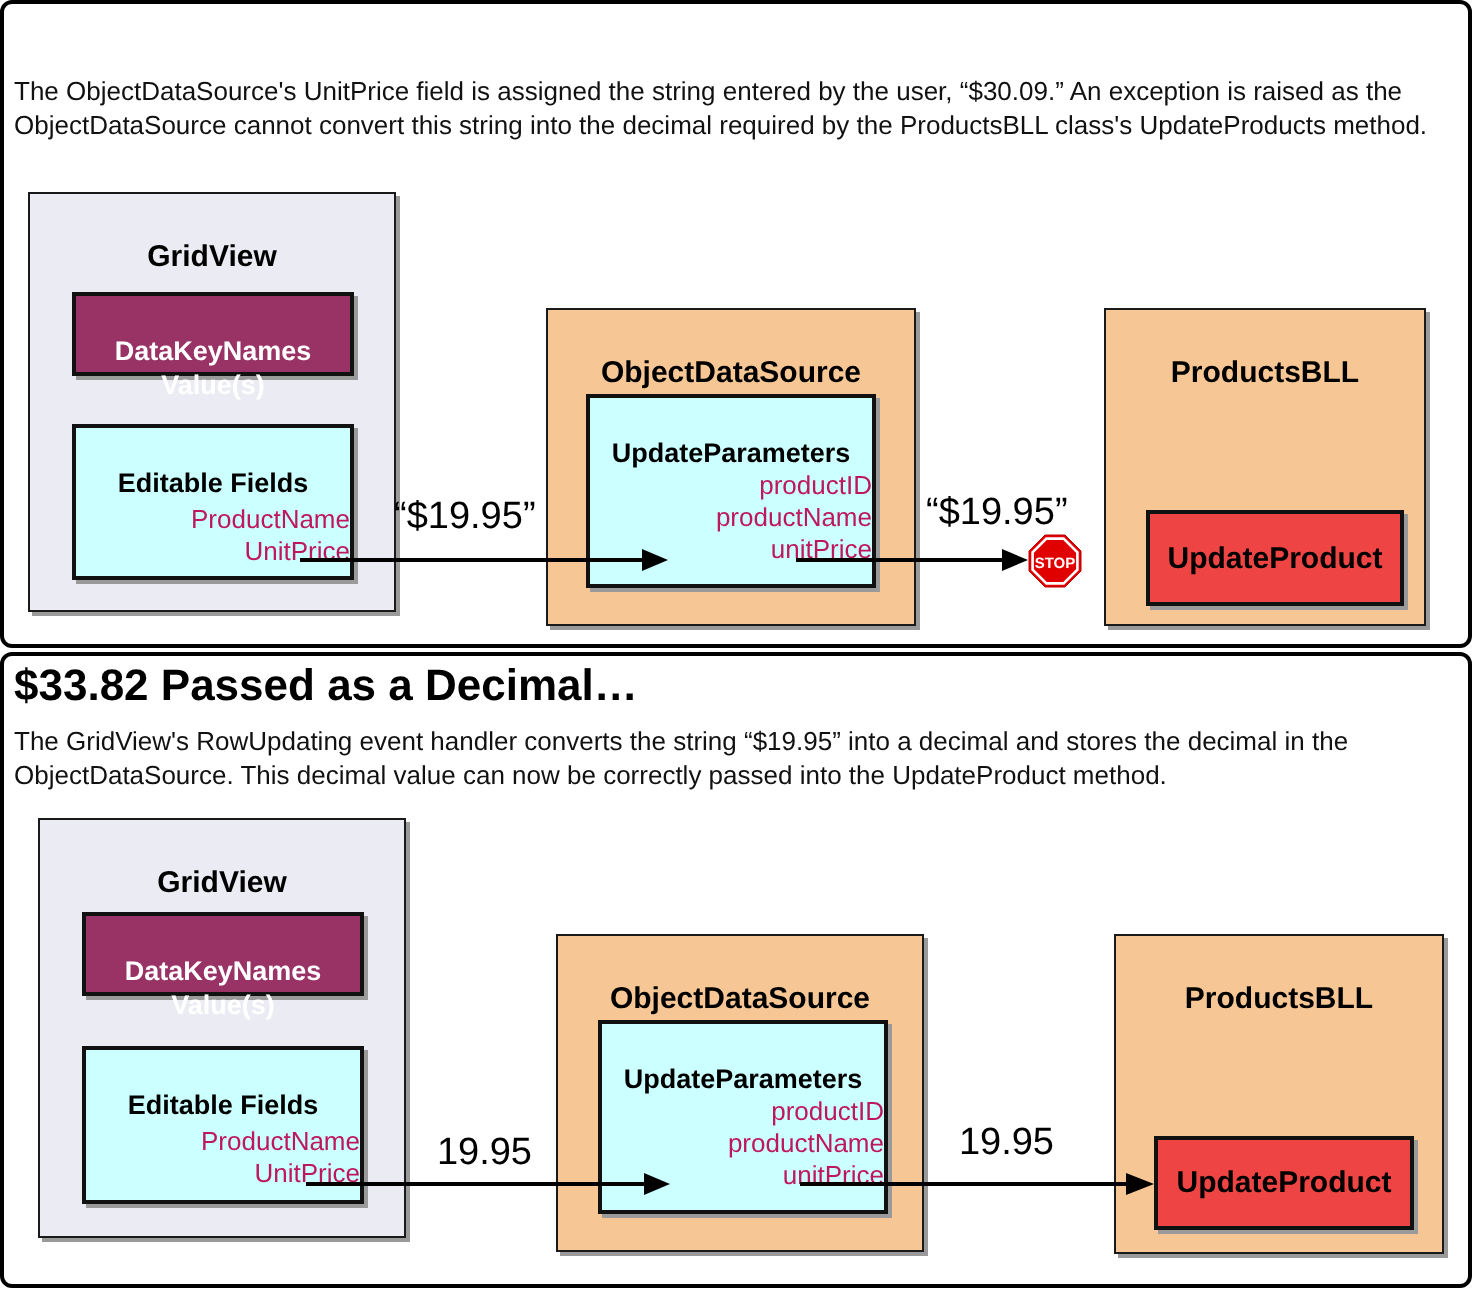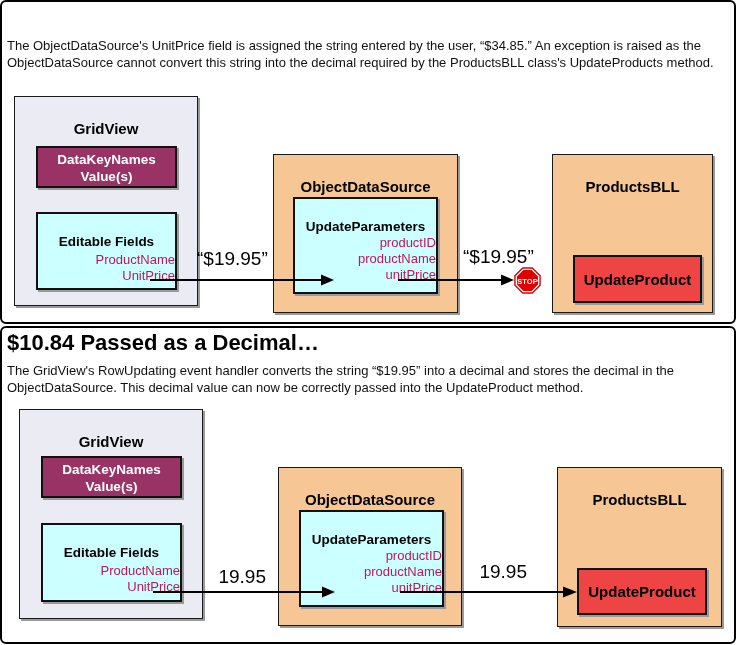--- a/index.html
+++ b/index.html
@@ -21,33 +21,33 @@
     color:#111;
   }
   .dbox { position:absolute; border:1px solid #1a1a1a; box-shadow:2px 2px 0 #9a9a9a; }
   .gv   { background:#ebecf3; }
   .comp { background:#f6c795; }
   .cyanbox { background:#ccffff; border-width:2px; border-color:#111; }
   .plumbox { background:#993366; border-width:2px; border-color:#111; color:#fff; }
   .yellowbox { background:#ef4444; border-width:2px; border-color:#111; }
   .box-title { font-size:15px; font-weight:bold; text-align:center; padding-top:23px; color:#000; }
   .sub-title { font-size:13.5px; font-weight:bold; text-align:center; padding-top:20px; color:#000; }
-  .plum-lines { font-size:13.5px; font-weight:bold; text-align:center; line-height:17px; padding-top:3px; }
+  .plum-lines { font-size:13.5px; font-weight:bold; text-align:center; line-height:17px; padding-top:19px; }
   .fields { position:absolute; left:0; width:100%; text-align:right; font-size:13px; line-height:16px; color:#be185d; }
   .center-label { display:flex; align-items:center; justify-content:center; font-size:15px; font-weight:bold; color:#000; }
   .arrow-label { position:absolute; text-align:right; font-size:19px; color:#000000; }
   svg.overlay { position:absolute; left:0; top:0; z-index:5; pointer-events:none; }
 </style>
 </head>
 <body>
 
 <div class="canvas">
 
   <div class="panel" style="top:0; height:324px;"></div>
-  <div class="panel-desc" style="top:38px;">The ObjectDataSource's UnitPrice field is assigned the string entered by the user, “$34.85.” An exception is raised as the ObjectDataSource cannot convert this string into the decimal required by the ProductsBLL class's UpdateProducts method.</div>
+  <div class="panel-desc" style="top:38px;">The ObjectDataSource's UnitPrice field is assigned the string entered by the user, “$30.09.” An exception is raised as the ObjectDataSource cannot convert this string into the decimal required by the ProductsBLL class's UpdateProducts method.</div>
 
   <div class="dbox gv" style="left:14px; top:96px; width:184px; height:210px;">
     <div class="box-title">GridView</div>
   </div>
   <div class="dbox plumbox" style="left:36px; top:146px; width:141px; height:42px;">
     <div class="plum-lines">
       <div>DataKeyNames</div>
       <div>Value(s)</div>
     </div>
   </div>
@@ -75,21 +75,21 @@
     <div class="box-title">ProductsBLL</div>
   </div>
   <div class="dbox yellowbox center-label" style="left:573px; top:255px; width:129px; height:48px;">
     <span>UpdateProduct</span>
   </div>
 
   <div class="arrow-label" style="left:197px; top:248px; width:62px;">“$19.95”</div>
   <div class="arrow-label" style="left:463px; top:246px; width:62px;">“$19.95”</div>
 
   <div class="panel" style="top:326px; height:318px;"></div>
-  <div class="panel-title" style="top:330px;">$10.84 Passed as a Decimal…</div>
+  <div class="panel-title" style="top:330px;">$33.82 Passed as a Decimal…</div>
   <div class="panel-desc" style="top:363px;">The GridView's RowUpdating event handler converts the string “$19.95” into a decimal and stores the decimal in the ObjectDataSource. This decimal value can now be correctly passed into the UpdateProduct method.</div>
 
   <div class="dbox gv" style="left:19px; top:409px; width:184px; height:210px;">
     <div class="box-title">GridView</div>
   </div>
   <div class="dbox plumbox" style="left:41px; top:456px; width:141px; height:42px;">
     <div class="plum-lines">
       <div>DataKeyNames</div>
       <div>Value(s)</div>
     </div>

